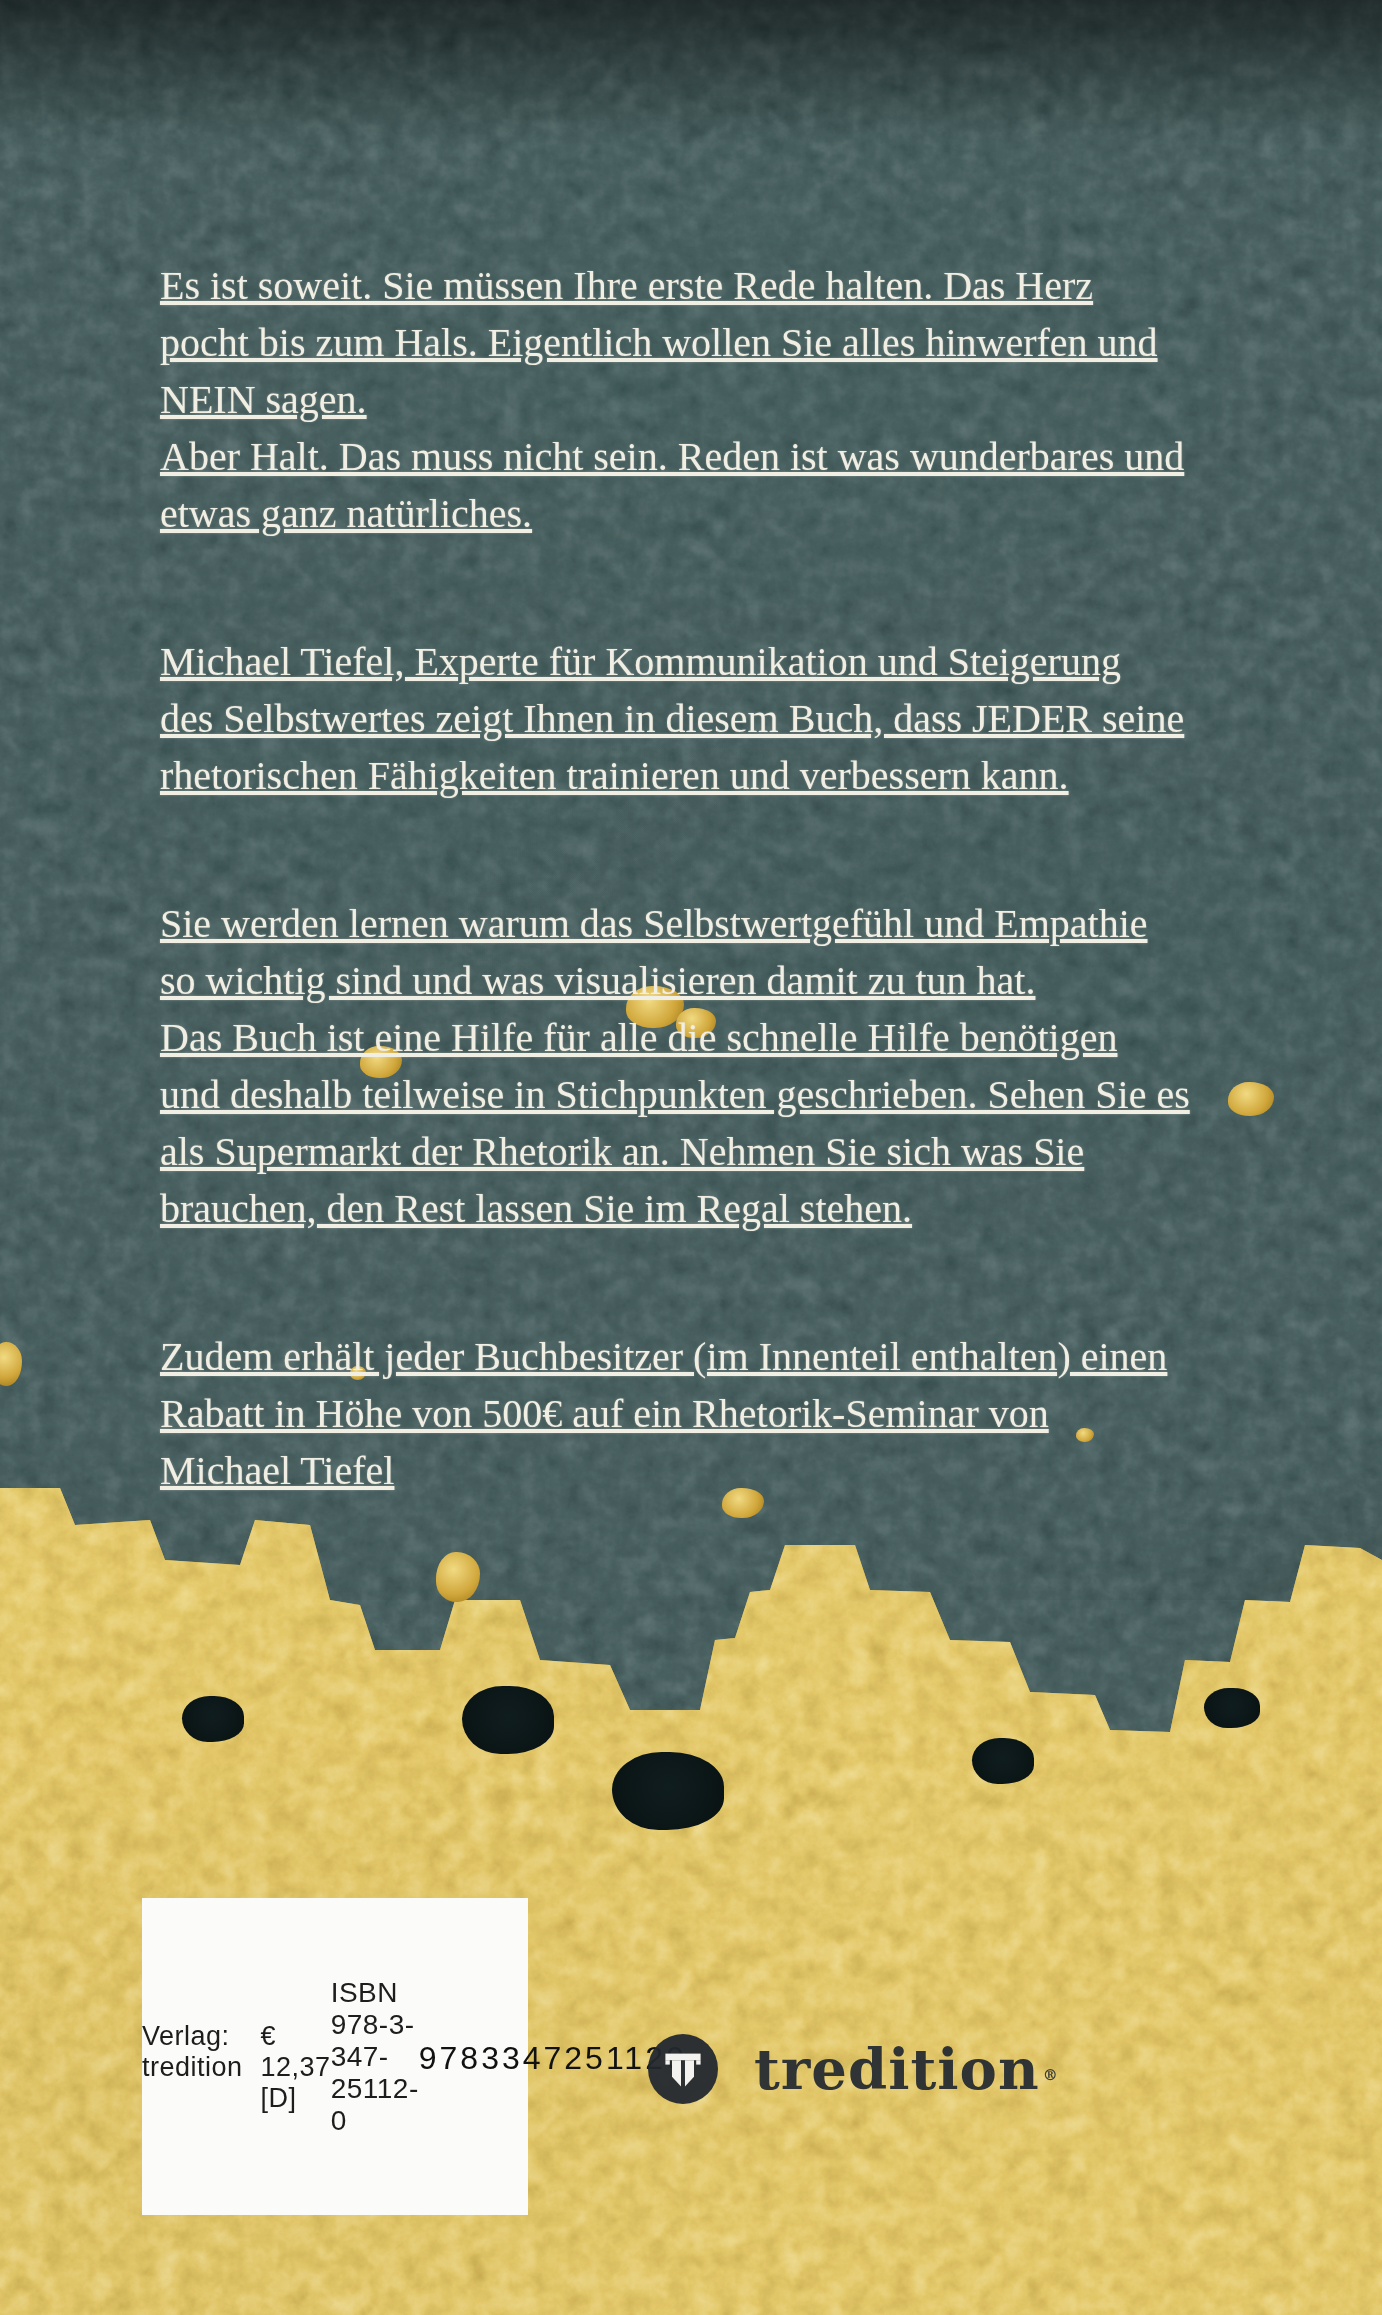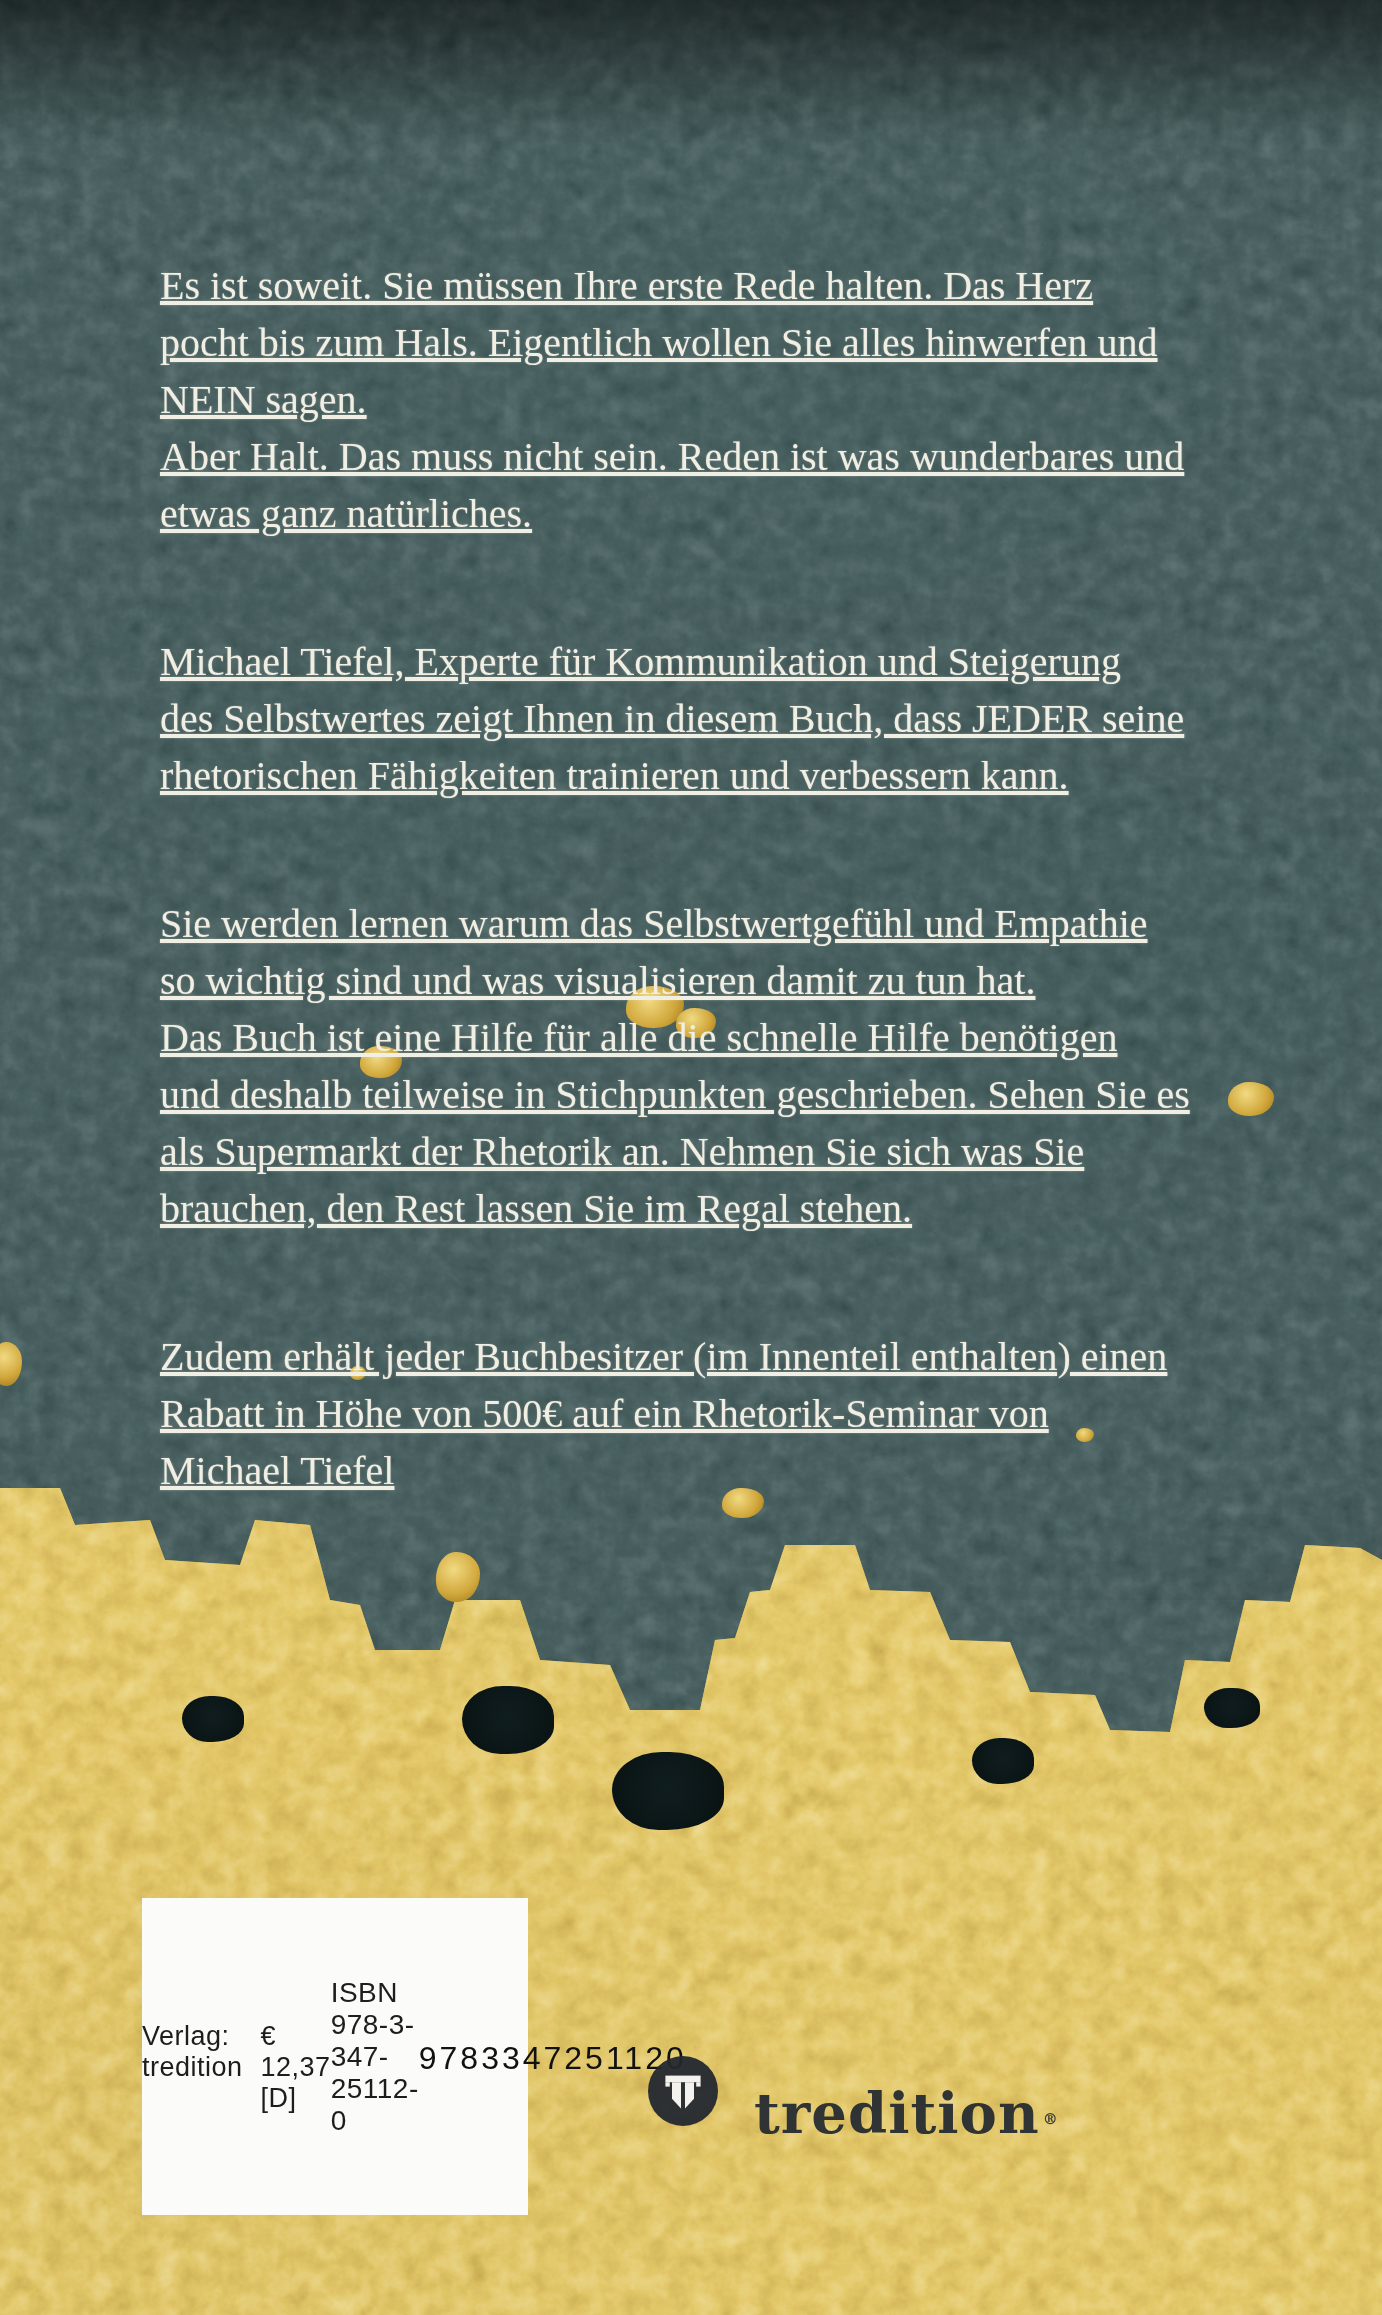--- a/index.html
+++ b/index.html
@@ -48,21 +48,21 @@
   .barcode{margin-top:11px;width:288px;height:148px;}
   .barcode svg{width:100%;height:100%;fill:#0b0b0b;}
   .barcode-number{margin-top:4px;font-size:32px;letter-spacing:3px;color:#111;}
 
   
   .logo{position:absolute;left:648px;top:2034px;z-index:4;display:flex;align-items:center;}
   .logo-circle{width:70px;height:70px;border-radius:50%;background:rgba(35,40,47,0.95);
     display:flex;align-items:center;justify-content:center;}
   .logo-circle svg{width:44px;height:44px;fill:#f4f2ee;}
   .logo-text{margin-left:36px;font-family:"DejaVu Serif","Liberation Serif",serif;
-    font-weight:bold;font-size:56px;color:rgba(38,43,50,0.95);letter-spacing:1px;line-height:70px;margin-top:44px;}
+    font-weight:bold;font-size:56px;color:rgba(38,43,50,0.95);letter-spacing:1px;line-height:70px;}
   .logo-reg{font-family:"DejaVu Serif",serif;font-size:15px;color:rgba(38,43,50,0.9);
     vertical-align:top;position:relative;top:6px;left:3px;font-weight:bold;}
 </style>
 </head>
 <body>
 
 <div class="stage">
 
   <div class="dark-bg">
     <svg xmlns="http://www.w3.org/2000/svg">

